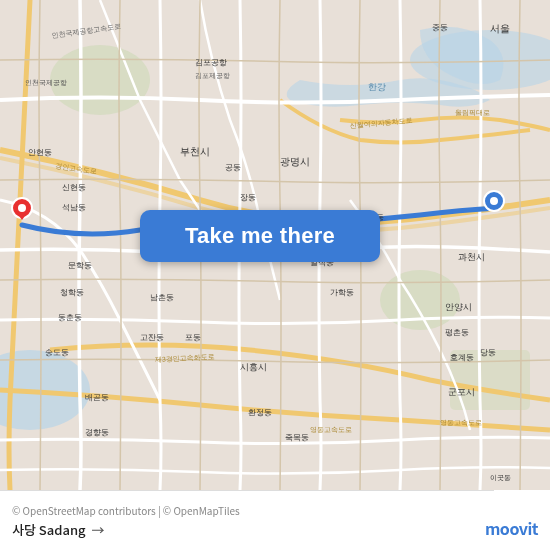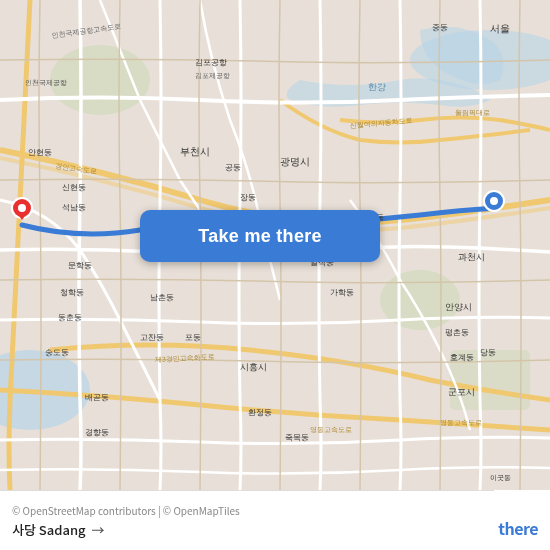--- a/index.html
+++ b/index.html
@@ -33,21 +33,21 @@
       align-items: center;
       justify-content: center;
       cursor: pointer;
       box-shadow: 0 2px 8px rgba(0,0,0,0.3);
       z-index: 10;
       border: none;
     }
 
     .take-me-there-btn span {
       color: white;
-      font-size: 18px;
+      font-size: 22px;
       font-weight: 600;
       letter-spacing: 0.3px;
     }
 
     .footer {
       width: 494px;
       height: 60px;
       background: white;
       display: flex;
       flex-direction: column;
@@ -260,15 +260,15 @@
 
 <div class="footer">
   <div class="footer-top">
     <span class="attribution">© OpenStreetMap contributors | © OpenMapTiles</span>
   </div>
   <div style="display:flex; align-items:center; justify-content:space-between;">
     <div class="footer-route">
       <span>사당 Sadang</span>
       <span class="route-arrow">→</span>
     </div>
-    <div class="moovit-logo">there</div>
+    <div class="moovit-logo">moovit</div>
   </div>
 </div>
 
 </body></html>

